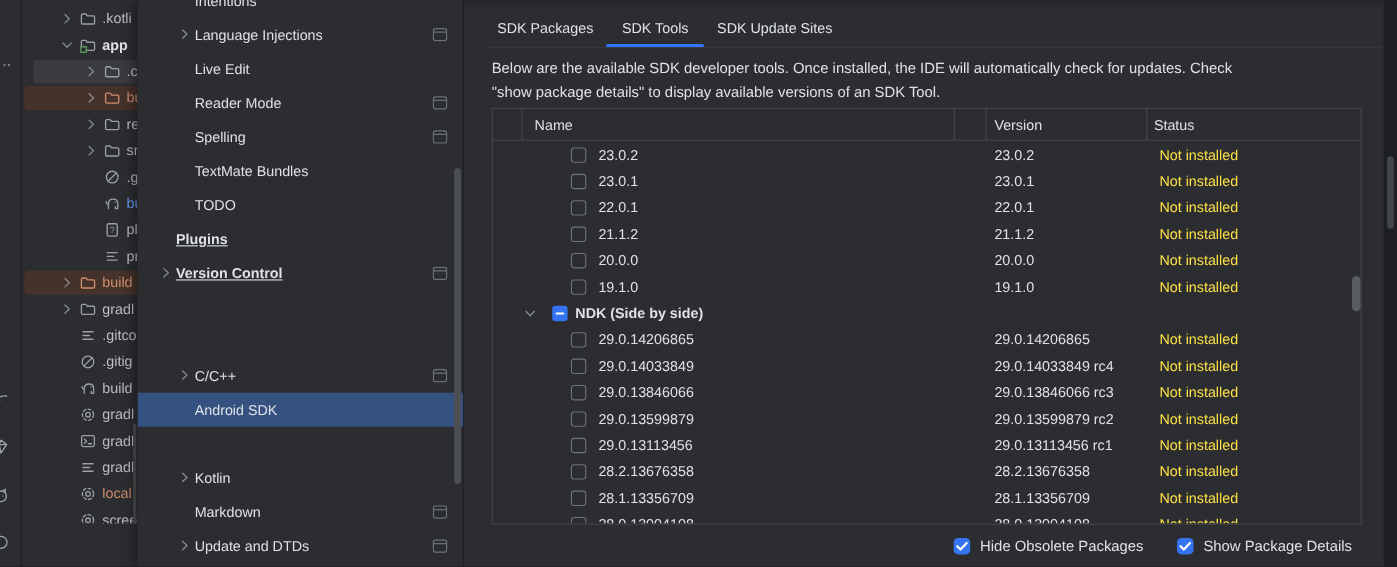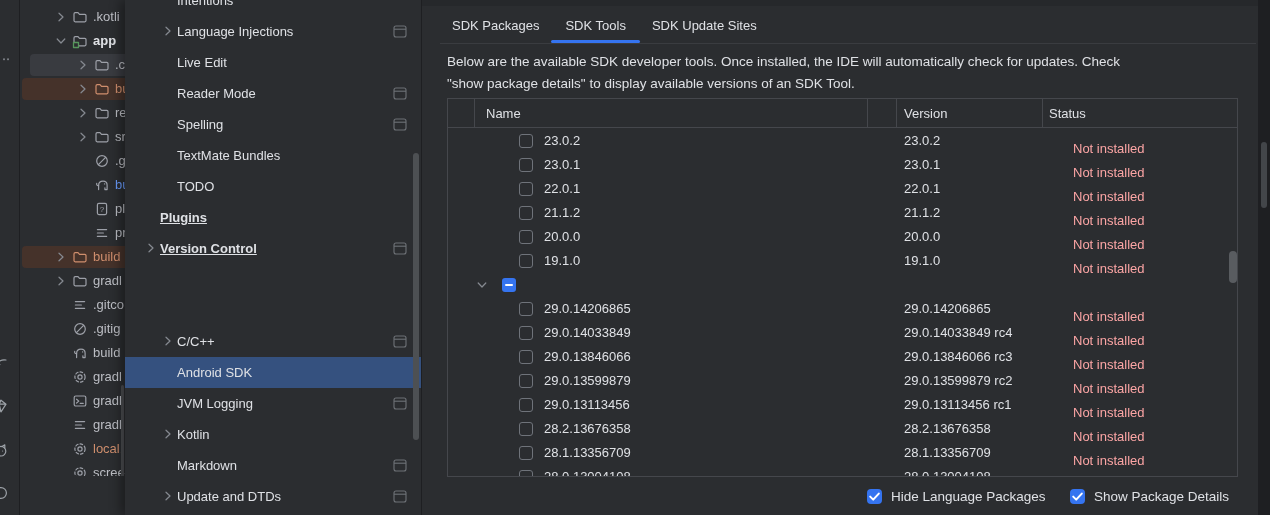--- a/index.html
+++ b/index.html
@@ -56,21 +56,21 @@
     border:1px solid #45474c; overflow:hidden; }
   .sdk-thead { position:absolute; left:0; top:0; width:789px; height:29px;
     border-bottom:1px solid #45474c; }
   .th { position:absolute; top:0; line-height:29px; color:#dfe1e5; }
   .th-sep { position:absolute; top:0; width:1px; height:29px; background:#45474c; }
   .sdk-tbody { position:absolute; left:0; top:30px; width:789px; height:347px; overflow:hidden; }
   .trow { position:absolute; left:0; width:789px; height:24px; line-height:24px; }
   .trow .cell-name { position:absolute; top:0; color:#dfe1e5; }
   .trow .cell-name.bold { font-weight:bold; }
   .trow .cell-version { position:absolute; left:456px; top:0; color:#dfe1e5; }
-  .trow .cell-status { position:absolute; left:625px; top:0; color:#fca5a5;margin-top:8px; }
+  .trow .cell-status { position:absolute; left:606px; top:0; color:#fde047; }
   .row-chevron { position:absolute; left:26px; top:4px; width:16px; height:16px; color:#868a91; }
   .cb { position:absolute; top:5px; width:14px; height:14px; border-radius:3px; }
   .cb.unchecked { border:1.5px solid #6f737a; background:transparent; }
   .cb.checked, .cb.indeterminate { background:#3574f0; }
   .cb svg { position:absolute; left:0; top:0; }
   .table-scrollbar { position:absolute; left:781px; top:152px; width:8px; height:32px;
     background:#595c60; border-radius:4px; }
   
   .footer-cb { position:absolute; top:489px; height:16px; }
   .footer-cb .box { position:relative; float:left; width:15px; height:15px; border-radius:4px; background:#3574f0; }
@@ -412,29 +412,20 @@
           <span class="sb-label" style="left:52px">C/C++</span>
           <span class="sb-wicon">
             <svg width="14" height="13" viewBox="0 0 14 13" fill="none" stroke="currentColor" stroke-width="1.1">
               <rect x="1" y="1" width="12" height="11" rx="2"></rect>
               <path d="M1 4.2 H13"></path>
             </svg>
           </span>
         </div>
         <div class="sb-item selected" style="top:357px">
           <span class="sb-label" style="left:52px">Android SDK</span>
-        </div>
-        <div class="sb-item" style="top:388px">
-          <span class="sb-label" style="left:52px">JVM Logging</span>
-          <span class="sb-wicon">
-            <svg width="14" height="13" viewBox="0 0 14 13" fill="none" stroke="currentColor" stroke-width="1.1">
-              <rect x="1" y="1" width="12" height="11" rx="2"></rect>
-              <path d="M1 4.2 H13"></path>
-            </svg>
-          </span>
         </div>
         <div class="sb-item" style="top:419px">
           <span class="sb-chevron" style="left:35px">
             <svg width="16" height="16" viewBox="0 0 16 16" fill="none" stroke="currentColor" stroke-width="1.2" stroke-linecap="round" stroke-linejoin="round">
               <path d="M6 4.2 L10 8 L6 11.8"></path>
             </svg>
           </span>
           <span class="sb-label" style="left:52px">Kotlin</span>
         </div>
         <div class="sb-item" style="top:450px">
@@ -527,20 +518,21 @@
               <span class="row-chevron">
                 <svg width="16" height="16" viewBox="0 0 16 16" fill="none" stroke="currentColor" stroke-width="1.2" stroke-linecap="round" stroke-linejoin="round">
                   <path d="M4.2 6 L8 10 L11.8 6"></path>
                 </svg>
               </span>
               <span class="cb indeterminate" style="left:54px">
                 <svg width="14" height="14" viewBox="0 0 14 14">
                   <rect x="3" y="6" width="8" height="2" rx="1" fill="#ffffff"></rect>
                 </svg>
               </span>
+              <span class="cell-name bold" style="left:75px">NDK (Side by side)</span>
             </div>
             <div class="trow" style="top:168px">
               <span class="cb unchecked" style="left:71px"></span>
               <span class="cell-name" style="left:96px">29.0.14206865</span>
               <span class="cell-version">29.0.14206865</span>
               <span class="cell-status">Not installed</span>
             </div>
             <div class="trow" style="top:192px">
               <span class="cb unchecked" style="left:71px"></span>
               <span class="cell-name" style="left:96px">29.0.14033849</span>
@@ -586,21 +578,21 @@
           </div>
         <div class="table-scrollbar"></div>
       </div>
 
       <div class="footer-cb" style="left:445px">
         <span class="box" id="fcb0">
             <svg width="15" height="15" viewBox="0 0 15 15">
               <path d="M3.2 7.6 L6.2 10.6 L11.8 4.6" fill="none" stroke="#ffffff" stroke-width="2" stroke-linecap="round" stroke-linejoin="round"></path>
             </svg>
           </span>
-        <span class="lbl">Hide Language Packages</span>
+        <span class="lbl">Hide Obsolete Packages</span>
       </div>
       <div class="footer-cb" style="left:648px">
         <span class="box" id="fcb1">
             <svg width="15" height="15" viewBox="0 0 15 15">
               <path d="M3.2 7.6 L6.2 10.6 L11.8 4.6" fill="none" stroke="#ffffff" stroke-width="2" stroke-linecap="round" stroke-linejoin="round"></path>
             </svg>
           </span>
         <span class="lbl">Show Package Details</span>
       </div>
     </div>

